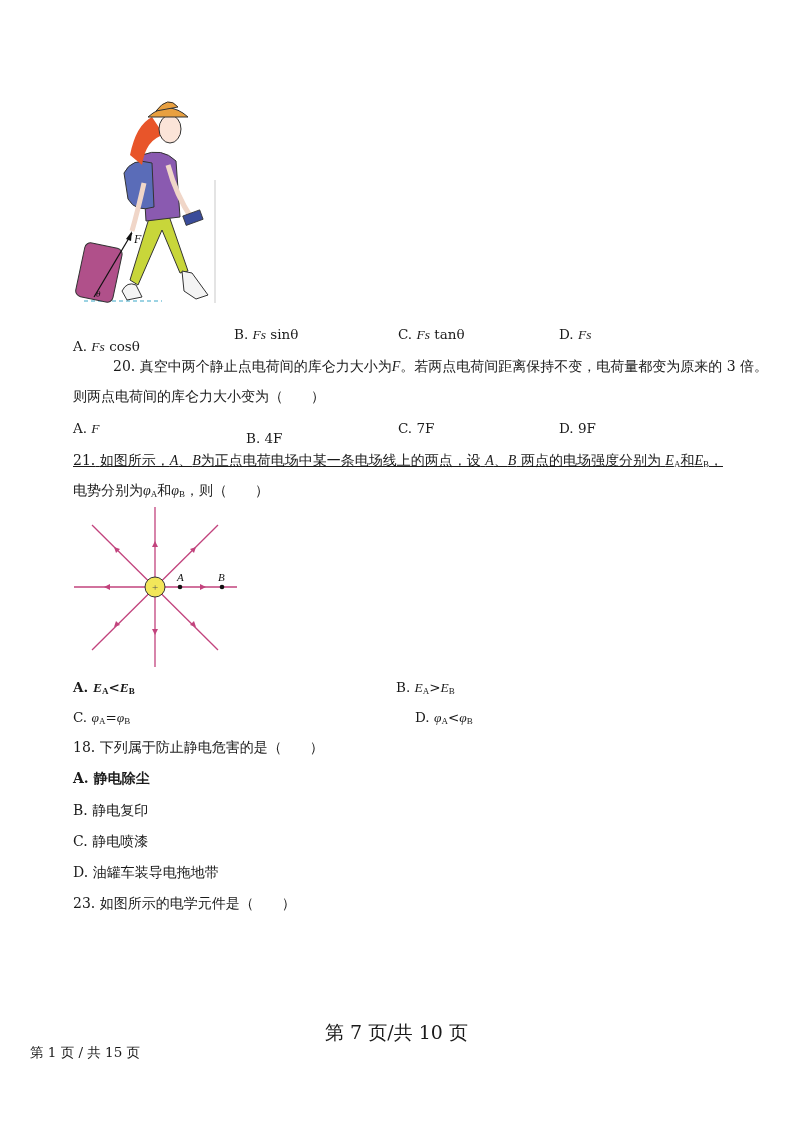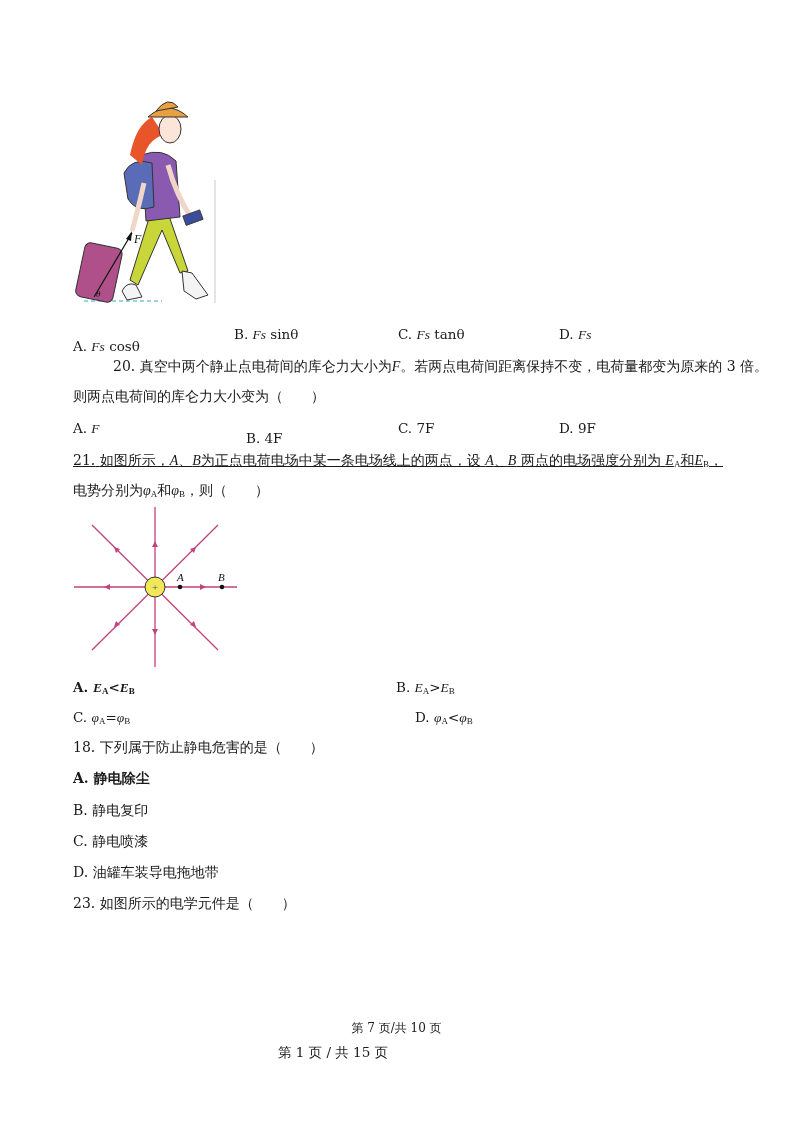--- a/index.html
+++ b/index.html
@@ -3,22 +3,22 @@
 <meta charset="utf-8">
 <style>
   html, body { margin: 0; padding: 0; background: #ffffff; }
   body { width: 793px; height: 1122px; position: relative; overflow: hidden;
          font-family: "DejaVu Serif", "Liberation Serif", serif; color: #1a1a1a; font-size: 13.5px; }
   .abs { position: absolute; }
   .line { position: absolute; left: 73px; white-space: nowrap; line-height: 20px; font-size: 14px; }
   .opt { position: absolute; white-space: nowrap; line-height: 20px; font-size: 13.5px; }
   i.m { font-family: "Liberation Serif", serif; font-style: italic; }
   sub.s { font-size: 9px; vertical-align: -2px; font-family: "Liberation Serif", serif; font-style: normal; }
-  .footer1 { position: absolute; left: 0; width: 793px; text-align: center; top: 1020px; font-size: 12px; }
-  .footer2 { position: absolute; left: 0; width: 636px; text-align: center; top: 1044px; font-size: 13.5px; padding-left: 30px; box-sizing: border-box; }
+  .footer1 { position: absolute; left: 0; width: 793px; text-align: center; top: 1020px; font-size: 19px; }
+  .footer2 { position: absolute; left: 0; width: 636px; top: 1044px; font-size: 13.5px; padding-left: 30px; box-sizing: border-box; }
 </style>
 </head>
 <body>
 
 <div class="abs" style="left:72px; top:95px; width:150px; height:215px;">
   <svg width="150" height="215" viewBox="0 0 150 215">
 
     <line x1="12" y1="206" x2="90" y2="206" stroke="#3aa8c8" stroke-width="1.2" stroke-dasharray="4,3"></line>
 
     <line x1="143" y1="85" x2="143" y2="208" stroke="#bbb" stroke-width="0.8"></line>

